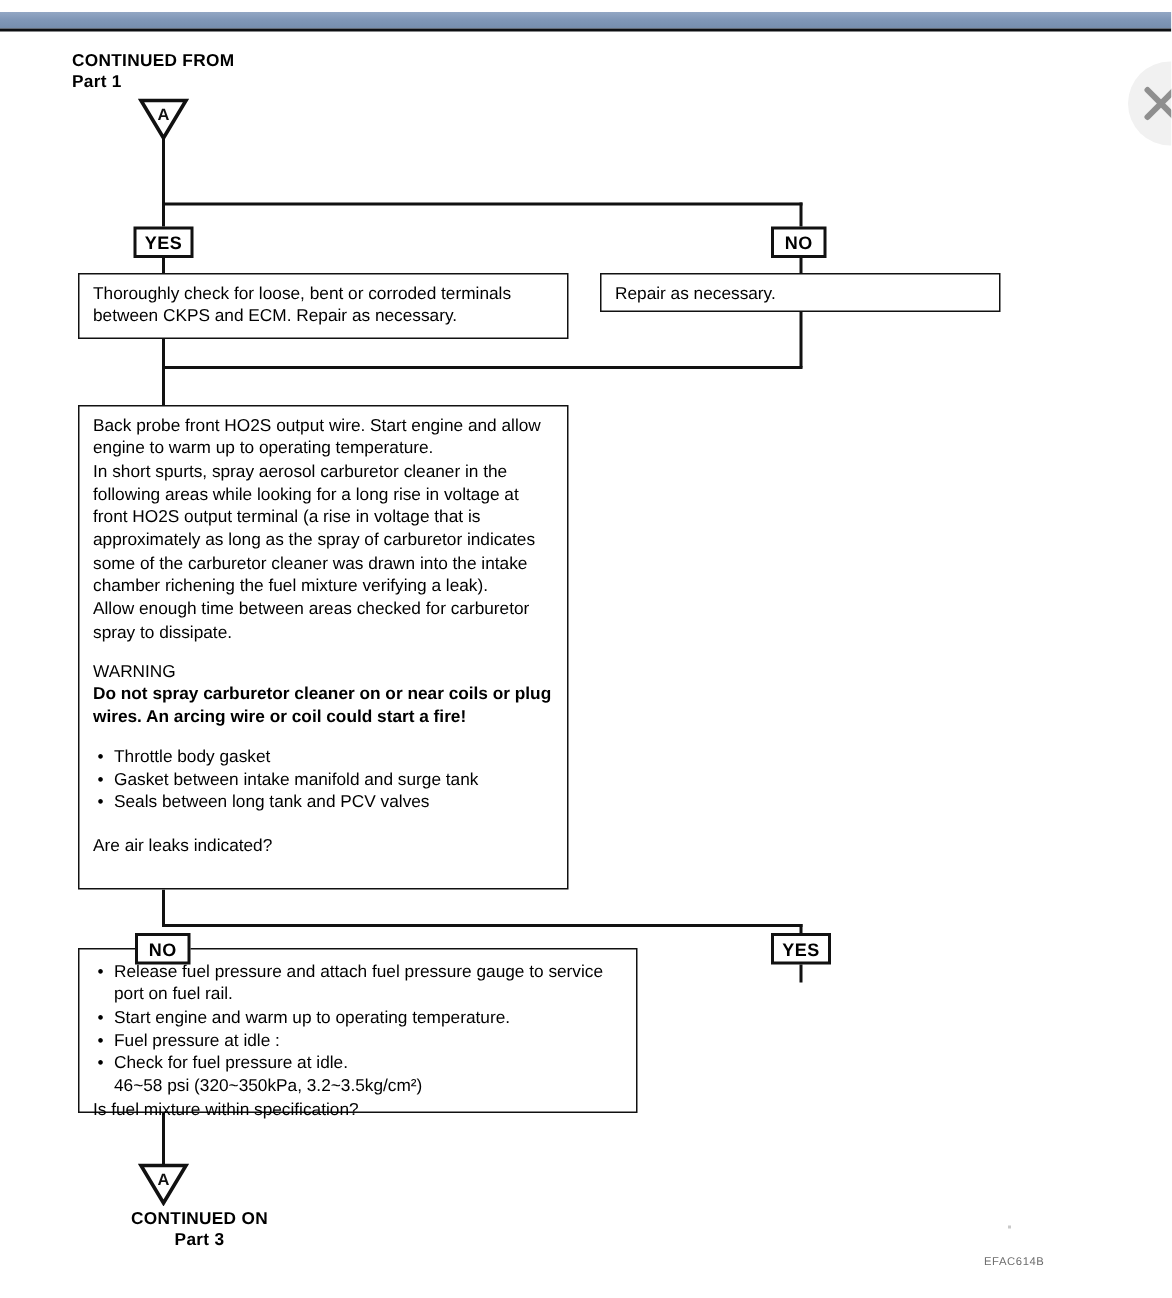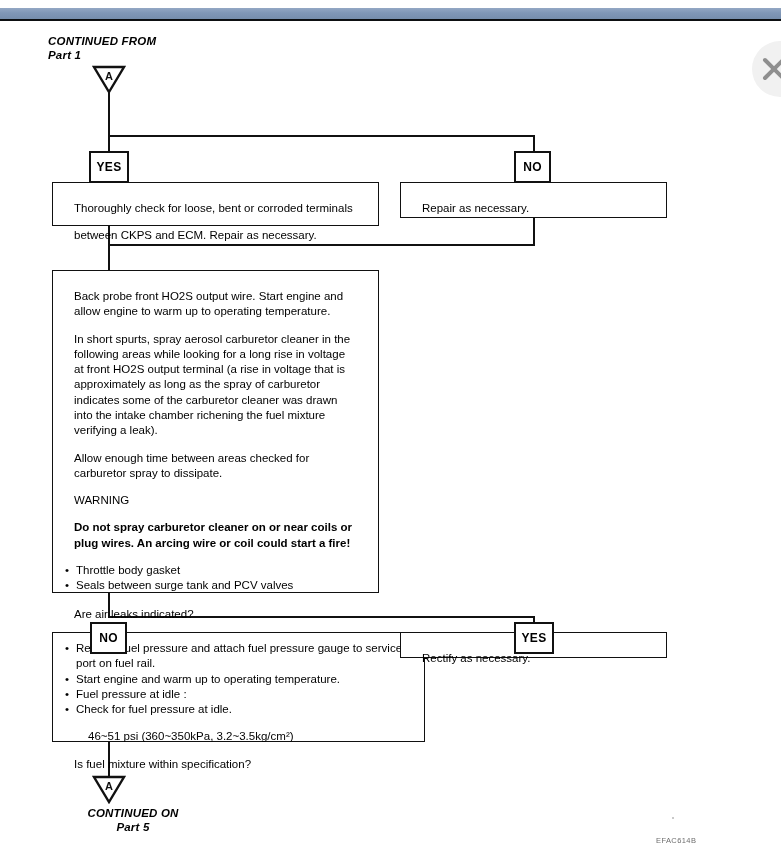--- a/index.html
+++ b/index.html
@@ -77,37 +77,37 @@
     position: absolute;
     border: 2px solid #111111;
     background: #ffffff;
     font-size: 12px;
     font-weight: bold;
     letter-spacing: 0.3px;
     display: flex;
     align-items: center;
     justify-content: center;
     box-sizing: border-box;
-    height: 32px;
+    height: 21px;
     z-index: 3;
   }
 
   
   .box {
     position: absolute;
     border: 1.5px solid #111111;
     background: #ffffff;
     box-sizing: border-box;
     font-size: 11.5px;
     line-height: 1.33;
     padding: 6px 9px;
     z-index: 2;
   }
   .box p {
-    margin: 12px;
+    margin: 0;
   }
   .box .warn-title {
     font-weight: normal;
     margin-top: 11px;
   }
   .box .warn-body {
     font-weight: bold;
   }
   .box ul {
     margin: 11px 0 0 0;
@@ -143,21 +143,20 @@
 
   
   .label {
     position: absolute;
     font-size: 11.5px;
     font-weight: bold;
     text-align: center;
     letter-spacing: 0.2px;
     line-height: 1.25;
     white-space: pre-line;
-    font-style: italic;
   }
 
   .doc-code {
     position: absolute;
     font-size: 7.5px;
     color: #6d6d6d;
     letter-spacing: 0.4px;
     font-family: "Liberation Sans", sans-serif;
   }
   .speck {
@@ -203,38 +202,39 @@
     <div class="tag" style="left:514px; top:129px; width:37px;">NO</div>
 
     <div class="vline" style="left:108px; top:149px; height:13px;"></div>
     <div class="vline" style="left:533px; top:149px; height:13px;"></div>
 
     <div class="box" style="left:52px; top:160px; width:327px; height:44px;">
       <p>Thoroughly check for loose, bent or corroded terminals</p>
       <p>between CKPS and ECM. Repair as necessary.</p>
     </div>
 
-    <div class="box" style="left:400px; top:160px; width:267px; height:36px;">
+    <div class="box" style="left:400px; top:160px; width:267px; height:26px;">
       <p>Repair as necessary.</p>
     </div>
 
     <div class="vline" style="left:533px; top:186px; height:37px;"></div>
     <div class="hline" style="left:108px; top:222px; width:427px;"></div>
 
     <div class="vline" style="left:108px; top:204px; height:45px;"></div>
 
     <div class="box" style="left:52px; top:248px; width:327px; height:323px;">
       <p>Back probe front HO2S output wire. Start engine and allow engine to warm up to operating temperature.</p>
       <p>In short spurts, spray aerosol carburetor cleaner in the following areas while looking for a long rise in voltage at front HO2S output terminal (a rise in voltage that is approximately as long as the spray of carburetor indicates some of the carburetor cleaner was drawn into the intake chamber richening the fuel mixture verifying a leak).</p>
       <p>Allow enough time between areas checked for carburetor spray to dissipate.</p>
       <p class="warn-title">WARNING</p>
       <p class="warn-body">Do not spray carburetor cleaner on or near coils or plug wires. An arcing wire or coil could start a fire!</p>
       <ul>
         <li>Throttle body gasket</li>
-        <li>Seals between surge tank and PCV valves</li>
+        <li>Gasket between intake manifold and surge tank</li>
+        <li>Seals between long tank and PCV valves</li>
       </ul>
       <p class="tail-q">Are air leaks indicated?</p>
     </div>
 
     <div class="vline" style="left:108px; top:571px; height:25px;"></div>
     <div class="hline" style="left:108px; top:594px; width:427px;"></div>
     <div class="vline" style="left:533px; top:594px; height:20px;"></div>
 
     <div class="tag" style="left:90px; top:600px; width:37px;">NO</div>
     <div class="tag" style="left:514px; top:600px; width:40px;">YES</div>
@@ -242,37 +242,34 @@
     <div class="vline" style="left:108px; top:620px; height:13px;"></div>
     <div class="vline" style="left:533px; top:620px; height:13px;"></div>
 
     <div class="box" style="left:52px; top:610px; width:373px; height:110px;">
       <ul style="margin-top:2px;">
         <li>Release fuel pressure and attach fuel pressure gauge to service port on fuel rail.</li>
         <li>Start engine and warm up to operating temperature.</li>
         <li>Fuel pressure at idle :</li>
         <li>Check for fuel pressure at idle.</li>
       </ul>
-      <p class="sub-line">46~51 psi (360~350kPa, 3.2~3.5kg/cm²)</p>
+      <p class="sub-line">46~58 psi (320~350kPa, 3.2~3.5kg/cm²)</p>
       <p>Is fuel mixture within specification?</p>
     </div>
 
-    <div class="box" style="left:400px; top:610px; width:267px; height:26px;">
-      <p>Rectify as necessary.</p>
-    </div>
 
     <div class="vline" style="left:108px; top:720px; height:38px;"></div>
 
     <div class="conn-sym" style="left:92px; top:752px;">
       <svg viewBox="0 0 34 30" width="34" height="30">
         <polygon points="2,3 32,3 17,28" fill="#ffffff" stroke="#111111" stroke-width="2.4"></polygon>
         <text x="17" y="16" font-family="Liberation Sans, sans-serif" font-size="11" font-weight="bold" text-anchor="middle" fill="#111111">A</text>
       </svg>
     </div>
 
     <div class="label" style="left:48px; top:784px; width:170px; text-align:center;">CONTINUED ON
-Part 5</div>
+Part 3</div>
 
     <div class="doc-code" style="left:656px; top:814px;text-align:center;">EFAC614B</div>
     <div class="speck" style="left:672px; top:795px;"></div>
 
   </div>
 </div>
 
 </body></html>

